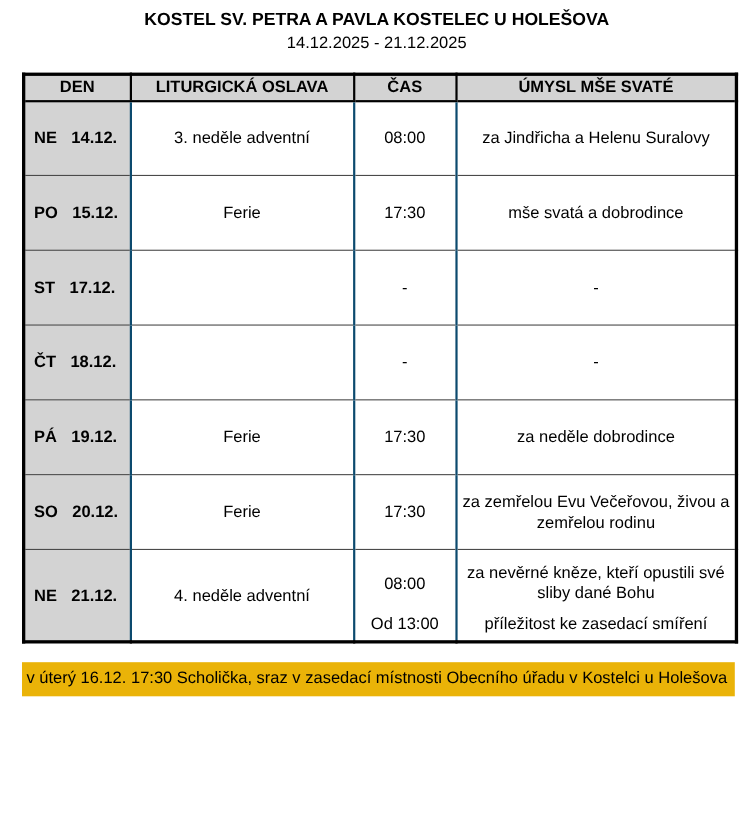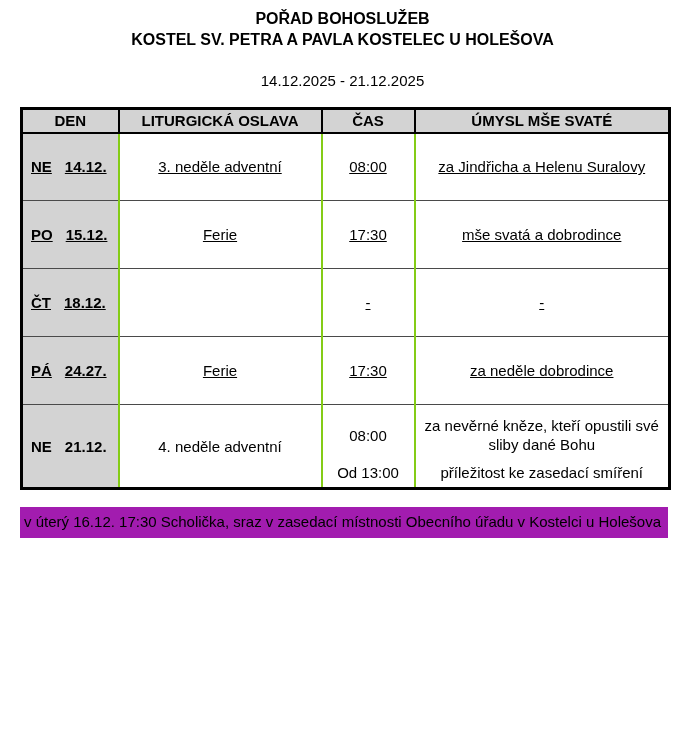--- a/index.html
+++ b/index.html
@@ -26,21 +26,20 @@
     line-height: 21px;
   }
   .doc-subtitle {
     font-size: 16px;
     font-weight: bold;
     line-height: 21px;
   }
   .doc-daterange {
     font-size: 15px;
     line-height: 22px;
-    margin-top: 20px;
   }
   table.schedule {
     border-collapse: collapse;
     table-layout: fixed;
     width: 648px;
     margin: 15px 0 0 20px;
     border: 3px solid #000000;
   }
   col.c-day   { width: 97px; }
   col.c-cel   { width: 203px; }
@@ -51,30 +50,30 @@
     font-size: 15px;
     font-weight: bold;
     height: 24px;
     vertical-align: middle;
     border-left: 2px solid #000000;
     border-bottom: 2px solid #000000;
     padding: 1px 2px;
   }
   th:first-child { border-left: none; }
   td {
-    border-left: 2px solid #84cc16;
+    border-left: 2px solid #0c4a6e;
     border-top: 1.5px solid #4a4a4a;
     font-size: 15px;
     text-align: center;
     vertical-align: middle;
     padding: 2px 2px;
     line-height: 19px;
   }
   td:first-child { border-left: none; }
-  tr.data-row { height: 68px; text-decoration: underline; }
+  tr.data-row { height: 68px; }
   tr.data-row-tall { height: 82px; }
   td.td-day {
     background: #d3d3d3;
     text-align: left;
     font-weight: bold;
     padding-left: 8px;
     white-space: nowrap;
   }
   .day-date { margin-left: 13px; }
   td.td-tall { padding: 0; height: 100%; }
@@ -91,33 +90,32 @@
     justify-content: center;
   }
   .stack-bottom {
     display: flex;
     align-items: flex-end;
     justify-content: center;
   }
   .note-box {
     width: 648px;
     margin: 17px 0 0 20px;
-    background: #a21caf;
+    background: #eab308;
     font-size: 15px;
     line-height: 21px;
     padding: 4px 6px 6px 4px;
   }
 </style>
 </head>
 <body>
 
 <div class="page">
 
   <div class="doc-header">
-    <div class="doc-title">POŘAD BOHOSLUŽEB</div>
     <div class="doc-subtitle">KOSTEL SV. PETRA A PAVLA KOSTELEC U HOLEŠOVA</div>
     <div class="doc-daterange">14.12.2025 - 21.12.2025</div>
   </div>
 
   <table class="schedule">
     <colgroup>
       <col class="c-day">
         <col class="c-cel">
         <col class="c-time">
         <col class="c-int">
@@ -138,35 +136,47 @@
     </tr>
 
     <tr class="data-row">
       <td class="td-day"><span>PO</span><span class="day-date">15.12.</span></td>
       <td>Ferie</td>
       <td>17:30</td>
       <td>mše svatá a dobrodince</td>
     </tr>
 
 
+    <tr class="data-row">
+      <td class="td-day"><span>ST</span><span class="day-date">17.12.</span></td>
+      <td></td>
+      <td>-</td>
+      <td>-</td>
+    </tr>
 
     <tr class="data-row">
       <td class="td-day"><span>ČT</span><span class="day-date">18.12.</span></td>
       <td></td>
       <td>-</td>
       <td>-</td>
     </tr>
 
     <tr class="data-row">
-      <td class="td-day"><span>PÁ</span><span class="day-date">24.27.</span></td>
+      <td class="td-day"><span>PÁ</span><span class="day-date">19.12.</span></td>
       <td>Ferie</td>
       <td>17:30</td>
       <td>za neděle dobrodince</td>
     </tr>
 
+    <tr class="data-row">
+      <td class="td-day"><span>SO</span><span class="day-date">20.12.</span></td>
+      <td>Ferie</td>
+      <td>17:30</td>
+      <td>za zemřelou Evu Večeřovou, živou a zemřelou rodinu</td>
+    </tr>
 
     <tr class="data-row-tall">
       <td class="td-day"><span>NE</span><span class="day-date">21.12.</span></td>
       <td>4. neděle adventní</td>
       <td class="td-tall">
         <div class="stack">
           <div class="stack-main">08:00</div>
           <div class="stack-bottom">Od 13:00</div>
         </div>
       </td>

